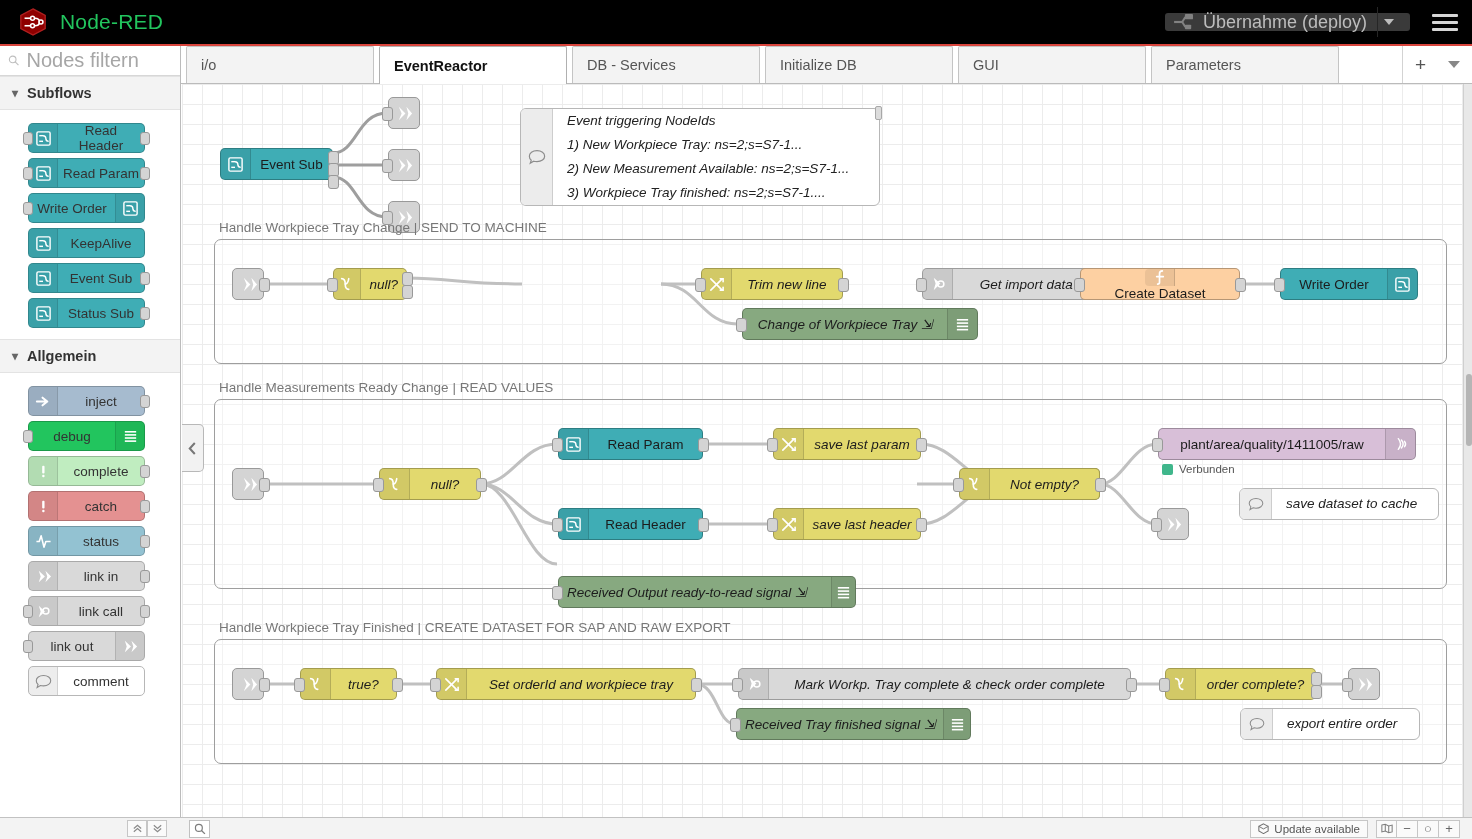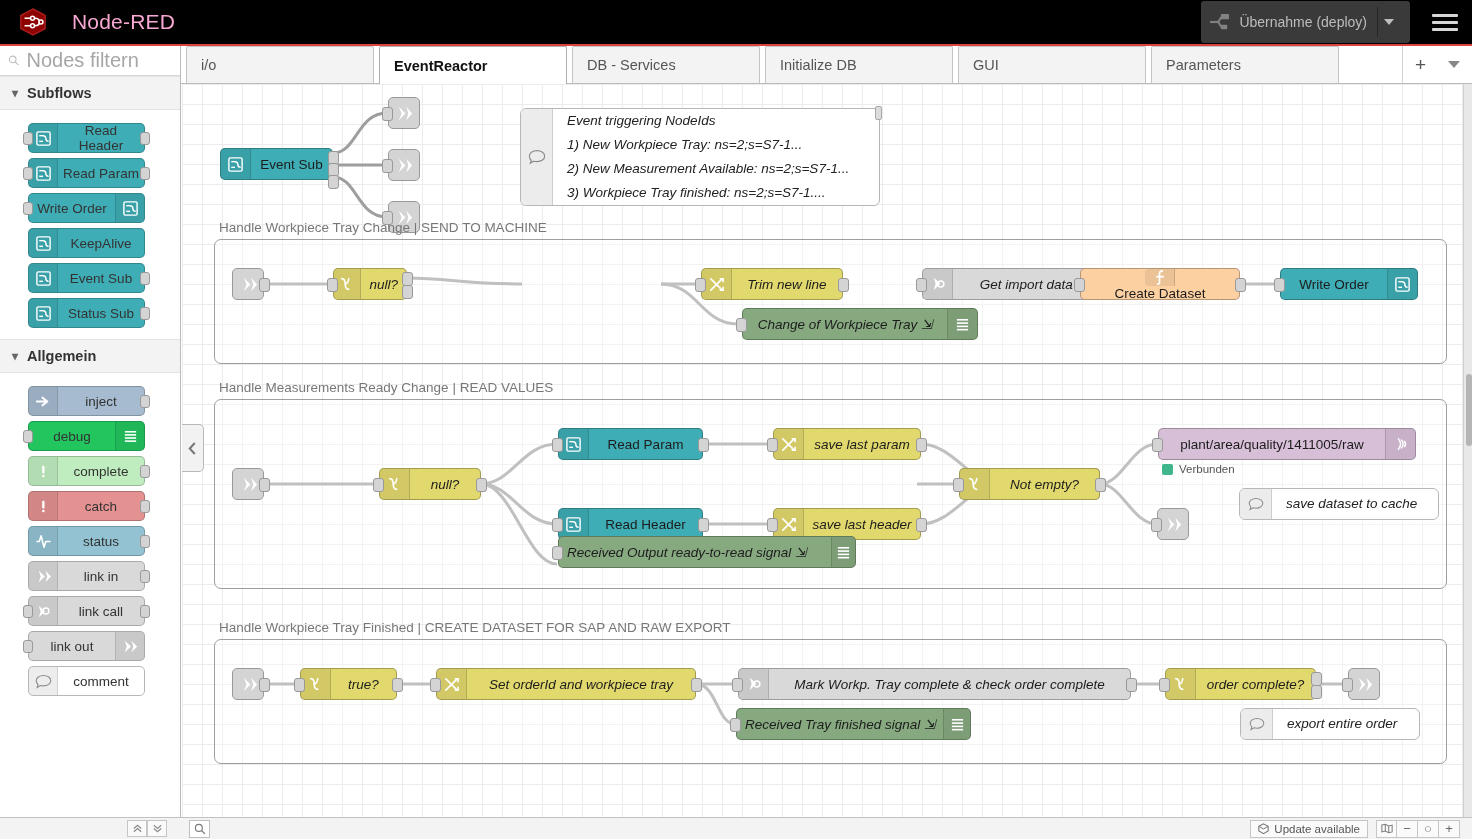--- a/index.html
+++ b/index.html
@@ -15,30 +15,30 @@
   #header {
     position: absolute; top: 0; left: 0;
     width: 1472px; height: 46px;
     background: #000; color: #fff;
     border-bottom: 2px solid #d9453d;
     display: flex; align-items: center;
   }
   #brand { display: flex; align-items: center; margin-left: 18px; }
   #brand-logo { width: 30px; height: 30px; }
   #brand-title {
-    margin-left: 24px; font-size: 21px; color: #f9a8d4; letter-spacing: .2px;
+    margin-left: 12px; font-size: 21px; color: #22c55e; letter-spacing: .2px;
   }
   #header-right {
     margin-left: auto; display: flex; align-items: center; margin-right: 14px;
   }
   #deploy-btn {
     display: flex; align-items: center;
     background: #3a3a3a; color: #bdbdbd;
-    height: 42px; border-radius: 3px; padding: 0 6px 0 8px;
-    font-size: 14px; cursor: pointer;
+    height: 18px; border-radius: 3px; padding: 0 6px 0 8px;
+    font-size: 18px; cursor: pointer;
   }
   #deploy-icon { width: 22px; height: 18px; margin-right: 8px; opacity: .75;}
   #deploy-label { padding-right: 10px; }
   #deploy-caret {
     border-left: 5px solid transparent; border-right: 5px solid transparent;
     border-top: 6px solid #bdbdbd; margin: 0 10px 0 6px;
   }
   #deploy-sep { width:1px; height:30px; background:#262626; }
   #hamburger { margin-left: 22px; width: 26px; cursor: pointer; }
   #hamburger span { display:block; height:3px; background:#d6d6d6; margin:4px 0; border-radius:1px;}
@@ -846,21 +846,21 @@
             <path d="M13 6 q2.3 3 0 6"></path>
           </g>
         </svg>
     </div>
     <div class="cport in"></div>
   </div>
   <div class="status-line" style="left:980px; top:379px;">
     <span class="status-dot"></span>
     <span>Verbunden</span>
   </div>
-  <div class="node" style="left:376px; top:452px; width:298px; background:#87a980;gap:17px;">
+  <div class="node" style="left:376px; top:492px; width:298px; background:#87a980;gap:17px;">
     <div class="lbl">Received Output ready-to-read signal ⇲</div>
     <div class="nicon right">
       <svg width="15" height="15" viewBox="0 0 16 16">
           <g stroke="#fff" stroke-width="1.7">
             <path d="M2 3h12"></path>
             <path d="M2 6.5h12"></path>
             <path d="M2 10h12"></path>
             <path d="M2 13.5h12"></path>
           </g>
         </svg>

